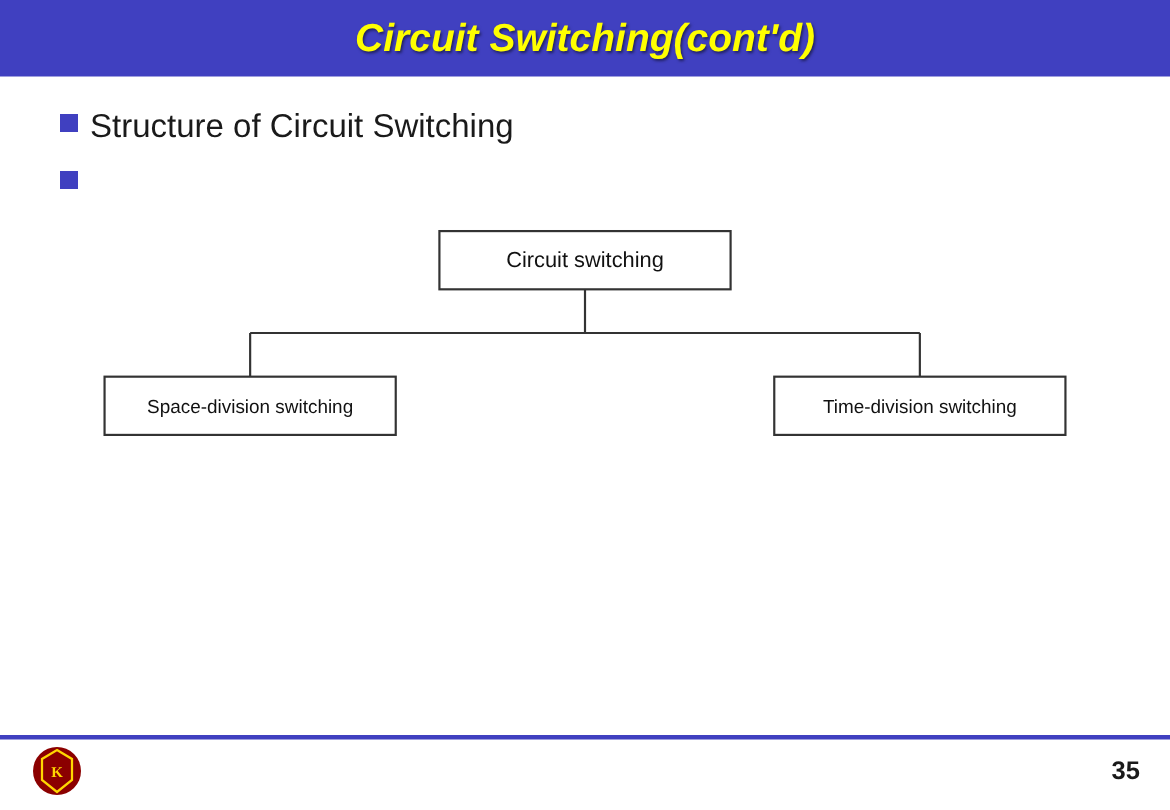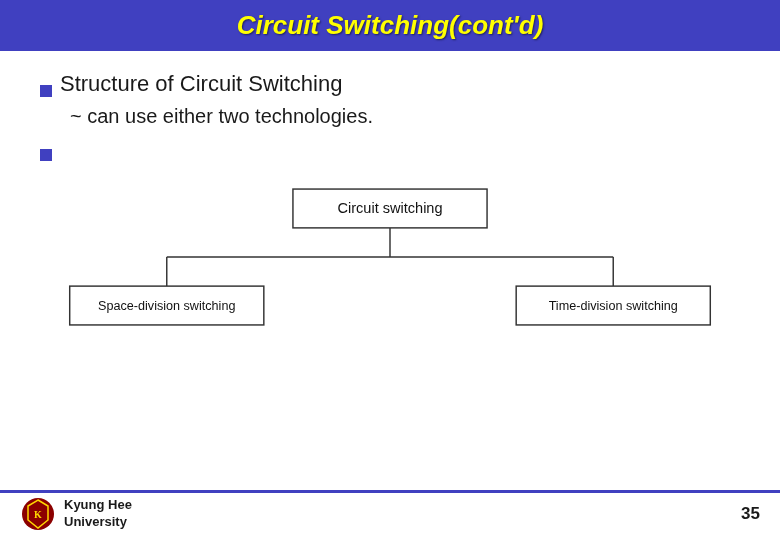--- a/index.html
+++ b/index.html
@@ -39,21 +39,21 @@
     .content {
       flex: 1;
       padding: 20px 40px 10px 40px;
       display: flex;
       flex-direction: column;
       gap: 0;
     }
 
     .bullet-item {
       display: flex;
-      align-items: flex-end;
+      align-items: flex-start;
       margin-bottom: 8px;
     }
 
     .bullet-square {
       width: 12px;
       height: 12px;
       background: #4040c0;
       margin-right: 8px;
       margin-top: 5px;
       flex-shrink: 0;
@@ -134,23 +134,20 @@
     <span class="header-title">Circuit Switching(cont'd)</span>
   </div>
 
   <div class="content">
 
     <div class="bullet-item">
       <div class="bullet-square"></div>
       <span class="bullet-text">Structure of Circuit Switching</span>
     </div>
 
-    <div class="sub-item">
-      <span>~ can use either two technologies.</span>
-    </div>
 
     <div class="bullet-item2">
       <div class="bullet-square" style="margin-top:5px;"></div>
     </div>
 
     <div class="diagram-area">
       <svg class="diagram-svg" viewBox="0 0 680 160">
 
         <rect x="240" y="10" width="200" height="40" fill="white" stroke="#333" stroke-width="1.5"></rect>
         <text x="340" y="35" text-anchor="middle" font-size="15" fill="#111" font-family="Arial">
@@ -180,21 +177,17 @@
   </div>
 
   <div class="footer">
     <div class="footer-logo">
 
       <svg class="logo-icon" viewBox="0 0 36 36">
         <ellipse cx="18" cy="18" rx="16" ry="16" fill="#8b0000"></ellipse>
         <polygon points="18,4 28,10 28,24 18,32 8,24 8,10" fill="none" stroke="#ffd700" stroke-width="1.5"></polygon>
         <text x="18" y="22" text-anchor="middle" font-size="10" fill="#ffd700" font-family="serif" font-weight="bold">K</text>
       </svg>
-      <div class="footer-university">
-        <div>Kyung Hee</div>
-        <div>University</div>
-      </div>
     </div>
     <div class="footer-page">35</div>
   </div>
 
 </div>
 
 </body></html>

